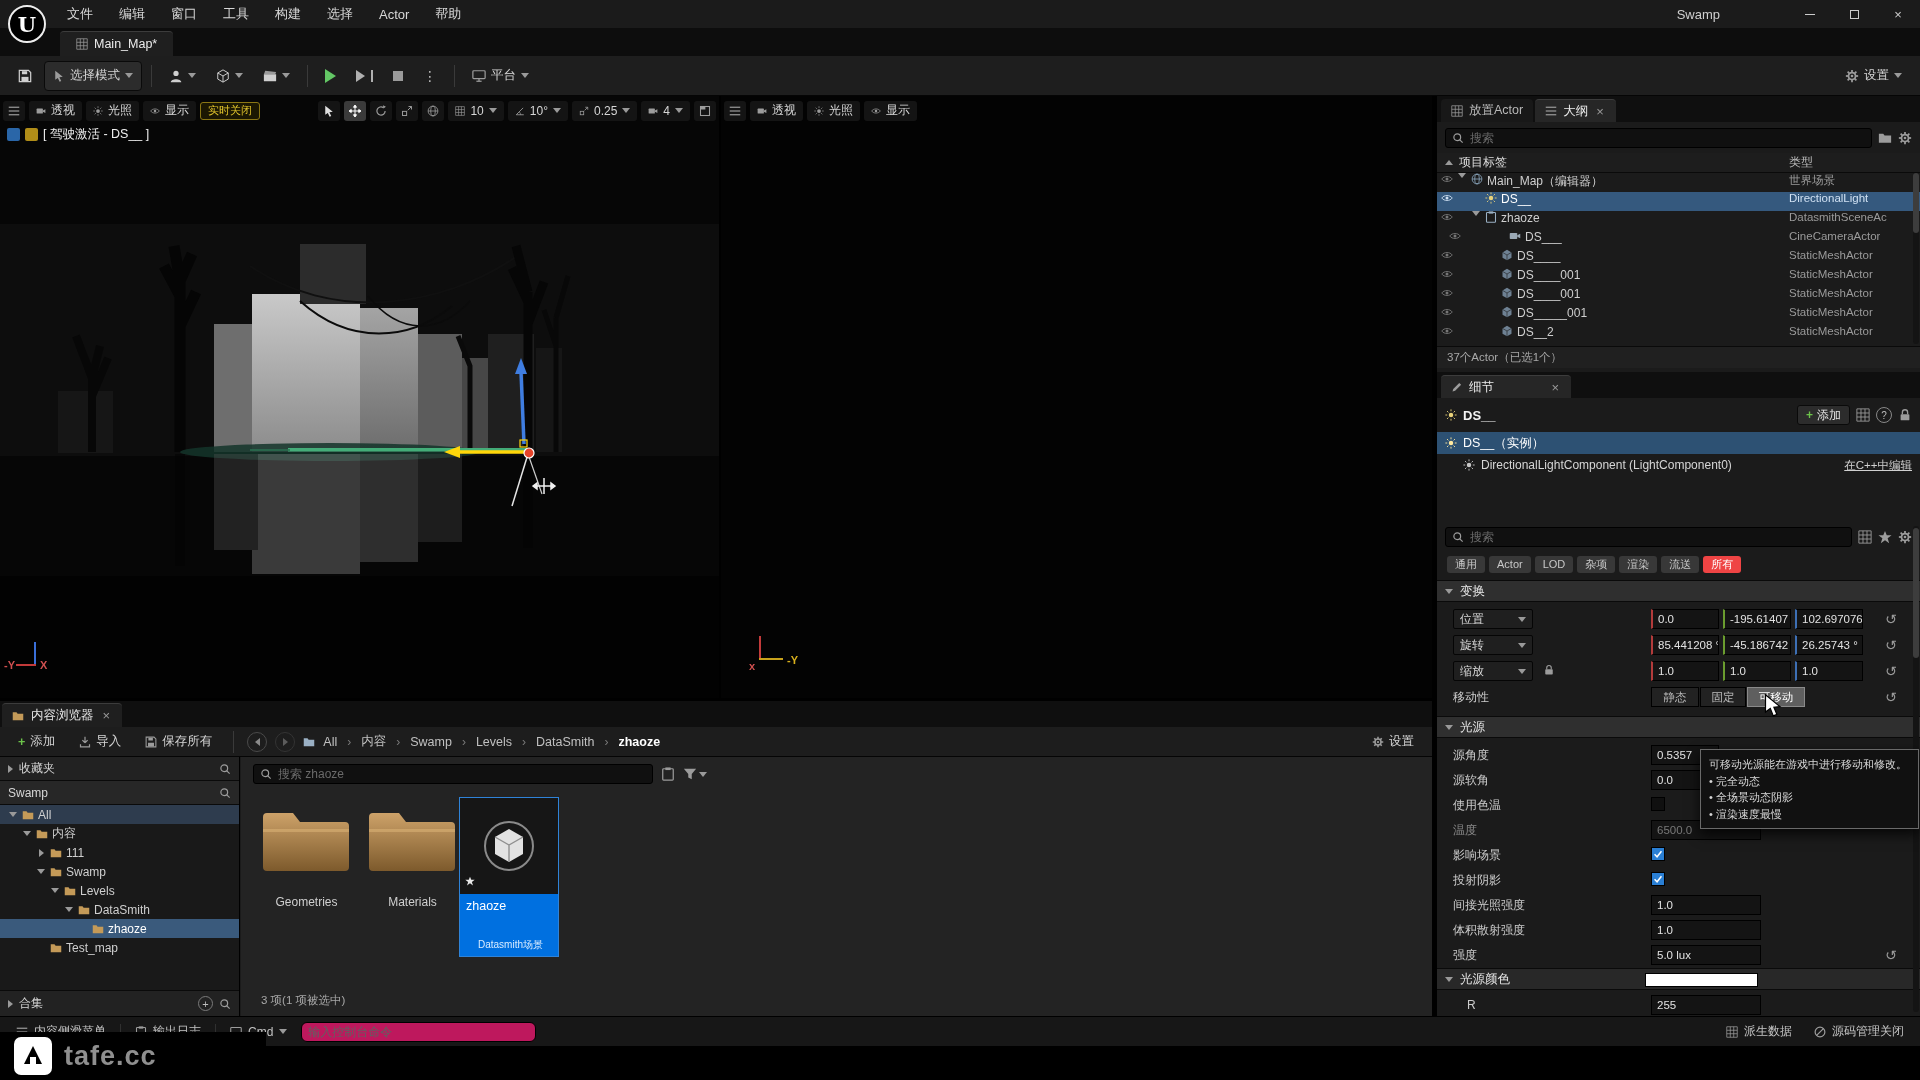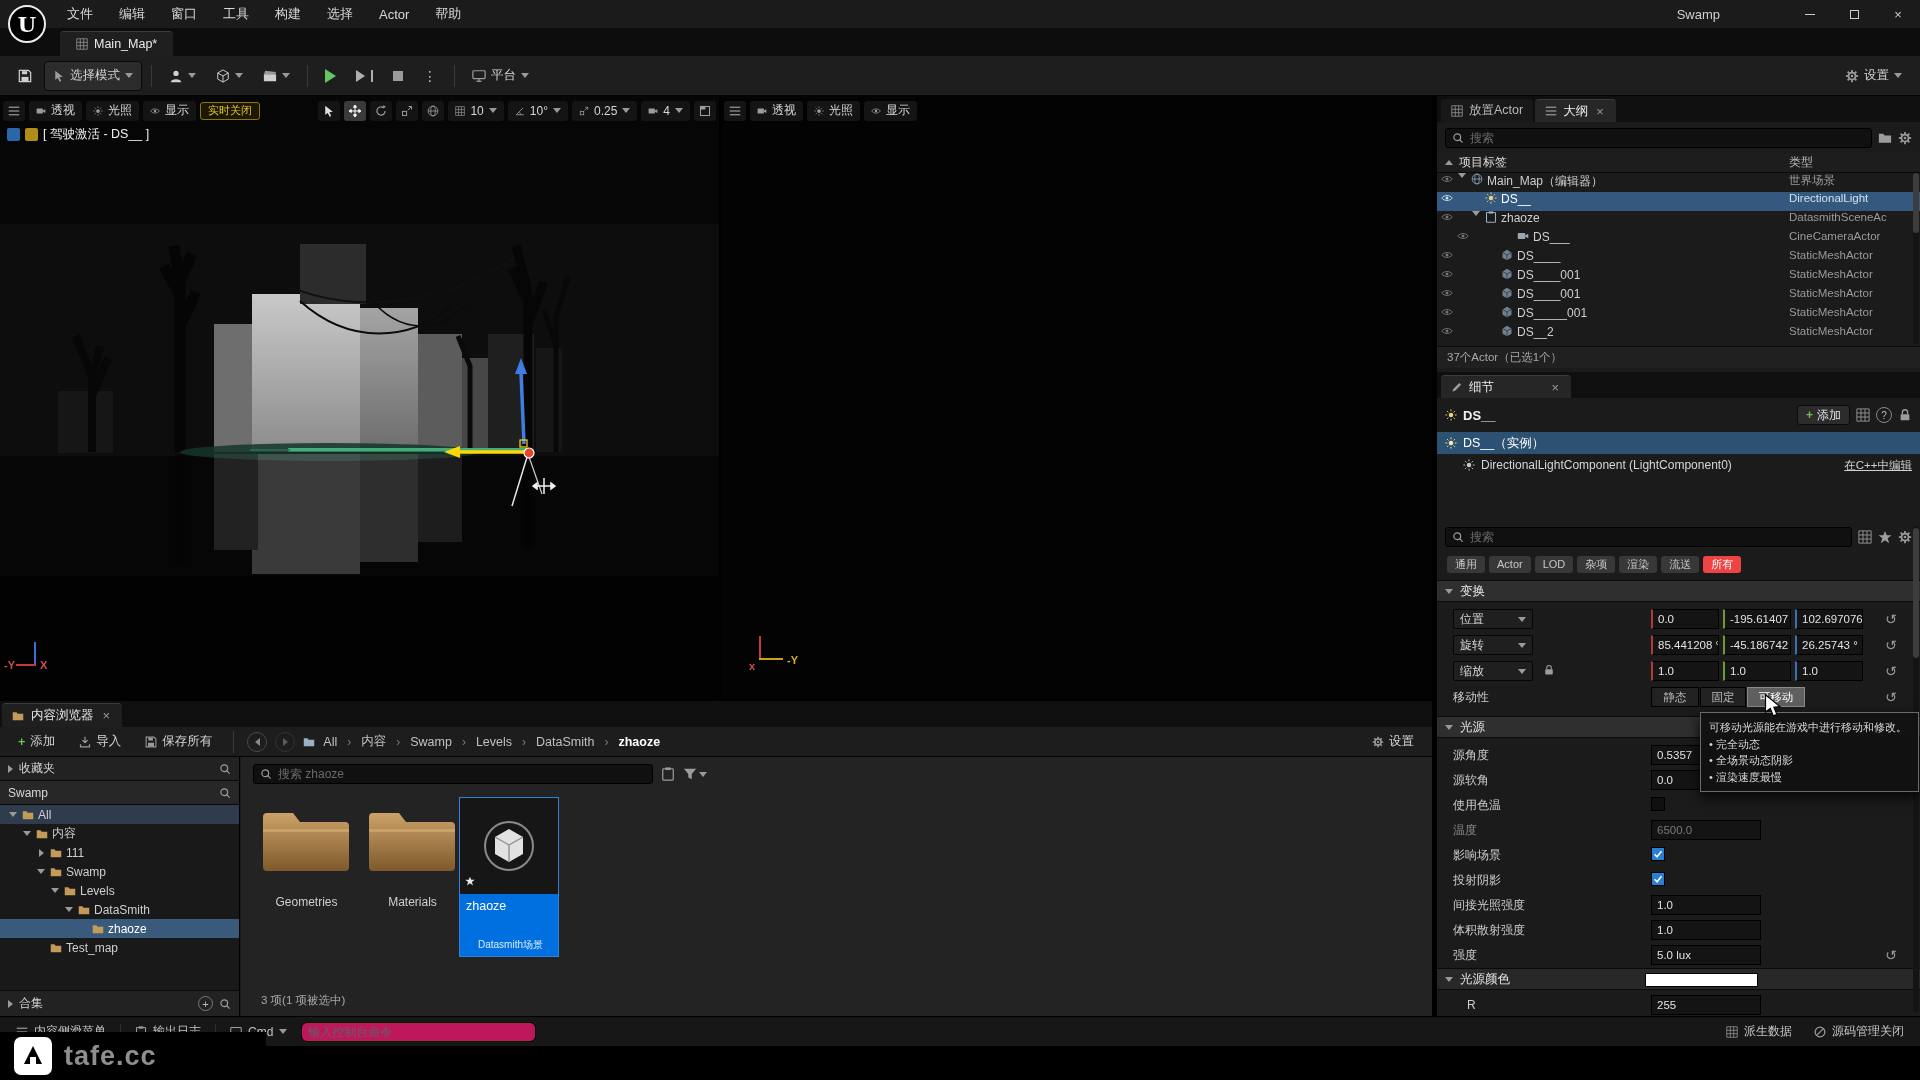--- a/index.html
+++ b/index.html
@@ -85,21 +85,21 @@
 .reset{position:absolute;left:448px;top:50%;transform:translateY(-50%);color:#9a9a9a;font-size:14px}
 .seg{position:absolute;top:3px;height:20px;background:#222;border:1px solid #000;display:flex;align-items:center;justify-content:center;font-size:11.5px;color:#bdbdbd}
 .seg.sel{background:#5f5f5f;color:#fff;border-color:#8a8a8a}
 .cb{position:absolute;top:5px;left:214px;width:14px;height:14px;background:#101010;border:1px solid #000;display:flex;align-items:center;justify-content:center}
 .cb.on{background:#2a7fd4}
 .cb .ic{color:#fff}
 .swatch{position:absolute;left:208px;top:4px;width:113px;height:14px;background:#fff;border:1px solid #000}
 .sbar{position:absolute;width:6px;background:#141414;border-radius:3px}
 .sthumb{position:absolute;left:0;width:6px;background:#3d3d3d;border-radius:3px}
 
-#tooltip{position:absolute;left:1700px;top:712px;width:219px;background:rgba(18,18,18,.97);border:1px solid #6a6a6a;padding:6px 8px;font-size:11px;line-height:1.5;color:#d8d8d8;z-index:60;box-shadow:0 5px 12px rgba(0,0,0,.8)}
+#tooltip{position:absolute;left:1700px;top:749px;width:219px;background:rgba(18,18,18,.97);border:1px solid #6a6a6a;padding:6px 8px;font-size:11px;line-height:1.5;color:#d8d8d8;z-index:60;box-shadow:0 5px 12px rgba(0,0,0,.8)}
 #cursor{position:absolute;left:1764px;top:694px;z-index:70}
 
 #cbrowser{position:absolute;left:0;top:700px;width:1432px;height:316px;background:#1b1b1b;border-top:1px solid #000;overflow:hidden}
 .cb-abs{position:absolute;left:0;right:0}
 .cbtab{position:absolute;left:2px;top:2px;height:24px;background:#1f1f1f;border-radius:4px 4px 0 0;border-top:1px solid #3c3c3c;display:flex;align-items:center;gap:7px;padding:0 10px;font-size:12.5px;color:#e8e8e8}
 #cbtoolbar{position:absolute;left:0;top:26px;right:0;height:30px;background:#1d1d1d;border-bottom:1px solid #050505;display:flex;align-items:center;gap:8px;padding:0 10px}
 .navcirc{width:20px;height:20px;border-radius:50%;border:1px solid #4a4a4a;display:flex;align-items:center;justify-content:center;flex:none}
 .crumb{font-size:12.5px;color:#c0c0c0}
 .crumb.last{color:#fff;font-weight:bold}
 .csep{color:#7a7a7a;font-size:12px;padding:0 2px}
@@ -638,21 +638,21 @@
         </svg>
       <span class="arrow-slot" style="margin-left:14px">
           <span class="tri d"></span>
         </span>
       <svg class="ic s" style="color:#9ab0c4">
           <use href="#s-clipboard"></use>
         </svg>
       <span>zhaoze</span>
       <span class="otype">DatasmithSceneAc</span>
     </div>
-    <div class="orow" style="padding-left:20px">
+    <div class="orow" style="padding-left:12px">
       <svg class="ic s" style="color:#777">
           <use href="#s-eye"></use>
         </svg>
       <span class="arrow-slot" style="margin-left:30px"></span>
       <svg class="ic s" style="color:#9aa8b4">
           <use href="#s-camera"></use>
         </svg>
       <span>DS___</span>
       <span class="otype">CineCameraActor</span>
     </div>

